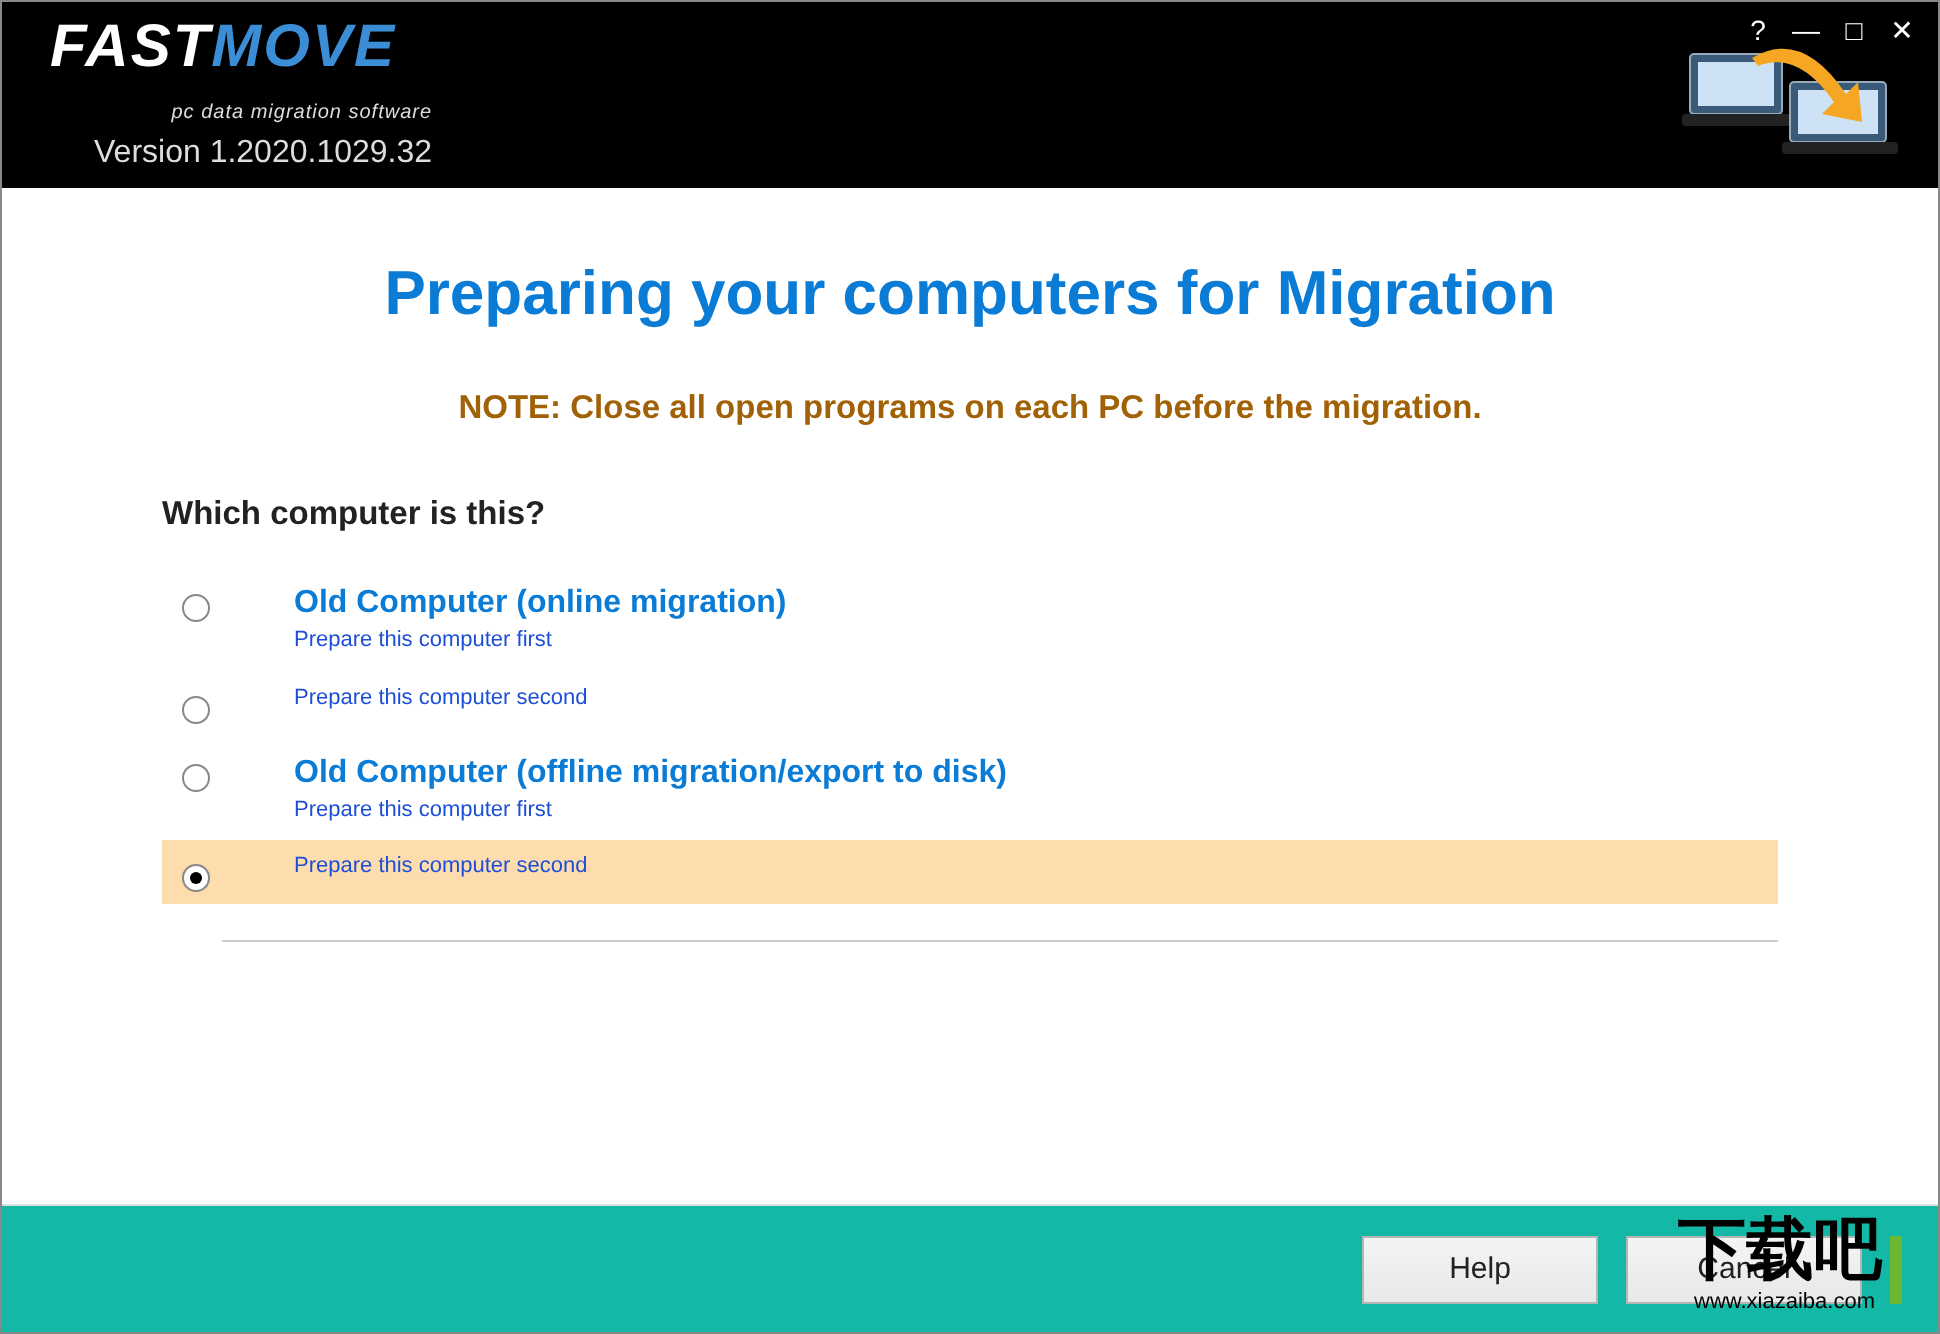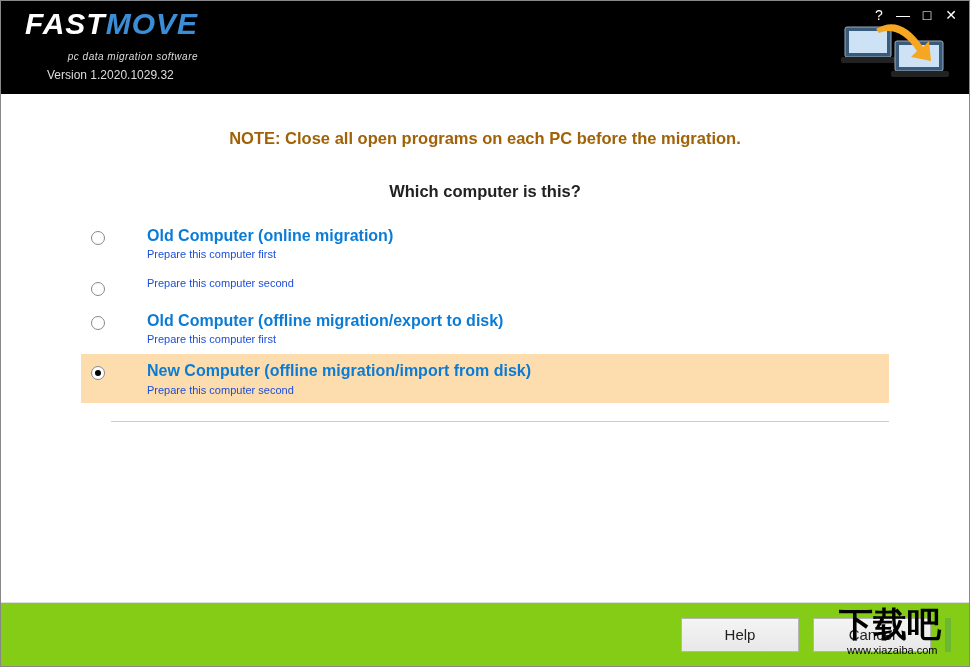--- a/index.html
+++ b/index.html
@@ -54,21 +54,21 @@
     .logo-move { color: #3b8ed6; }
     .logo-sub {
       font-size: 10px;
       color: #ddd;
       text-align: right;
       font-style: italic;
       margin-top: 12px;
       letter-spacing: 0.5px;
     }
     .logo-ver {
-      font-size: 12px;
+      font-size: 16px;
       color: #ddd;
       margin-top: 6px;
       padding-left: 22px;
     }
     .migrate-icon {
       position: absolute;
       right: 18px;
       top: 18px;
       width: 110px;
       height: 60px;
@@ -89,21 +89,21 @@
       font-weight: 400;
       margin-bottom: 16px;
     }
     .note {
       color: #a16207;
       font-size: 16.5px;
       font-weight: 700;
       margin-bottom: 34px;
     }
     .question {
-      text-align: center;
+      text-align: left;
       font-size: 16.5px;
       font-weight: 700;
       color: #222;
       margin-bottom: 18px;
     }
     .options {
       text-align: left;
     }
     .option-row {
       display: flex;
@@ -160,21 +160,21 @@
       bottom: 0;
       left: 0;
       right: 0;
       height: 64px;
       border-top: 1px solid #ddd;
       display: flex;
       align-items: center;
       justify-content: flex-end;
       padding-right: 18px;
       gap: 14px;
-      background: #84cc16;
+      background: #14b8a6;
     }
     .btn {
       width: 118px;
       height: 34px;
       background: linear-gradient(#f4f4f4, #e8e8e8);
       border: 1px solid #b5b5b5;
       font-size: 15px;
       cursor: pointer;
       color: #222;
     }
@@ -216,20 +216,21 @@
     <rect x="8" y="12" width="38" height="22" fill="#cde3f5"></rect>
     <rect x="0" y="38" width="56" height="6" rx="2" fill="#222"></rect>
     <rect x="54" y="22" width="48" height="30" rx="2" fill="#3a5a7a" stroke="#9ab" stroke-width="1"></rect>
     <rect x="58" y="26" width="40" height="22" fill="#cde3f5"></rect>
     <rect x="50" y="52" width="58" height="6" rx="2" fill="#222"></rect>
     <path d="M 35 10 Q 60 -5 82 28 L 88 22 L 90 42 L 70 38 L 76 32 Q 58 6 38 14 Z" fill="#f5a623"></path>
   </svg>
 </div>
 
 <div class="content">
+  <h1 class="page-title">Preparing your computers for Migration</h1>
   <div class="note">NOTE: Close all open programs on each PC before the migration.</div>
   <div class="question">Which computer is this?</div>
 
   <div class="options" id="options-container">
       <div class="option-row">
         <span class="radio"></span>
         <div class="option-text">
           <div class="option-title">Old Computer (online migration)</div>
           <div class="option-desc">Prepare this computer first</div>
         </div>
@@ -243,21 +244,20 @@
       <div class="option-row">
         <span class="radio"></span>
         <div class="option-text">
           <div class="option-title">Old Computer (offline migration/export to disk)</div>
           <div class="option-desc">Prepare this computer first</div>
         </div>
       </div>
       <div class="option-row selected">
         <span class="radio checked"></span>
         <div class="option-text">
-          <div class="option-title">New Computer (offline migration/import from disk)</div>
           <div class="option-desc">Prepare this computer second</div>
         </div>
       </div>
     </div>
 
   <hr class="hr-line">
 </div>
 
 <div class="footer">
   <button class="btn">Help</button>

